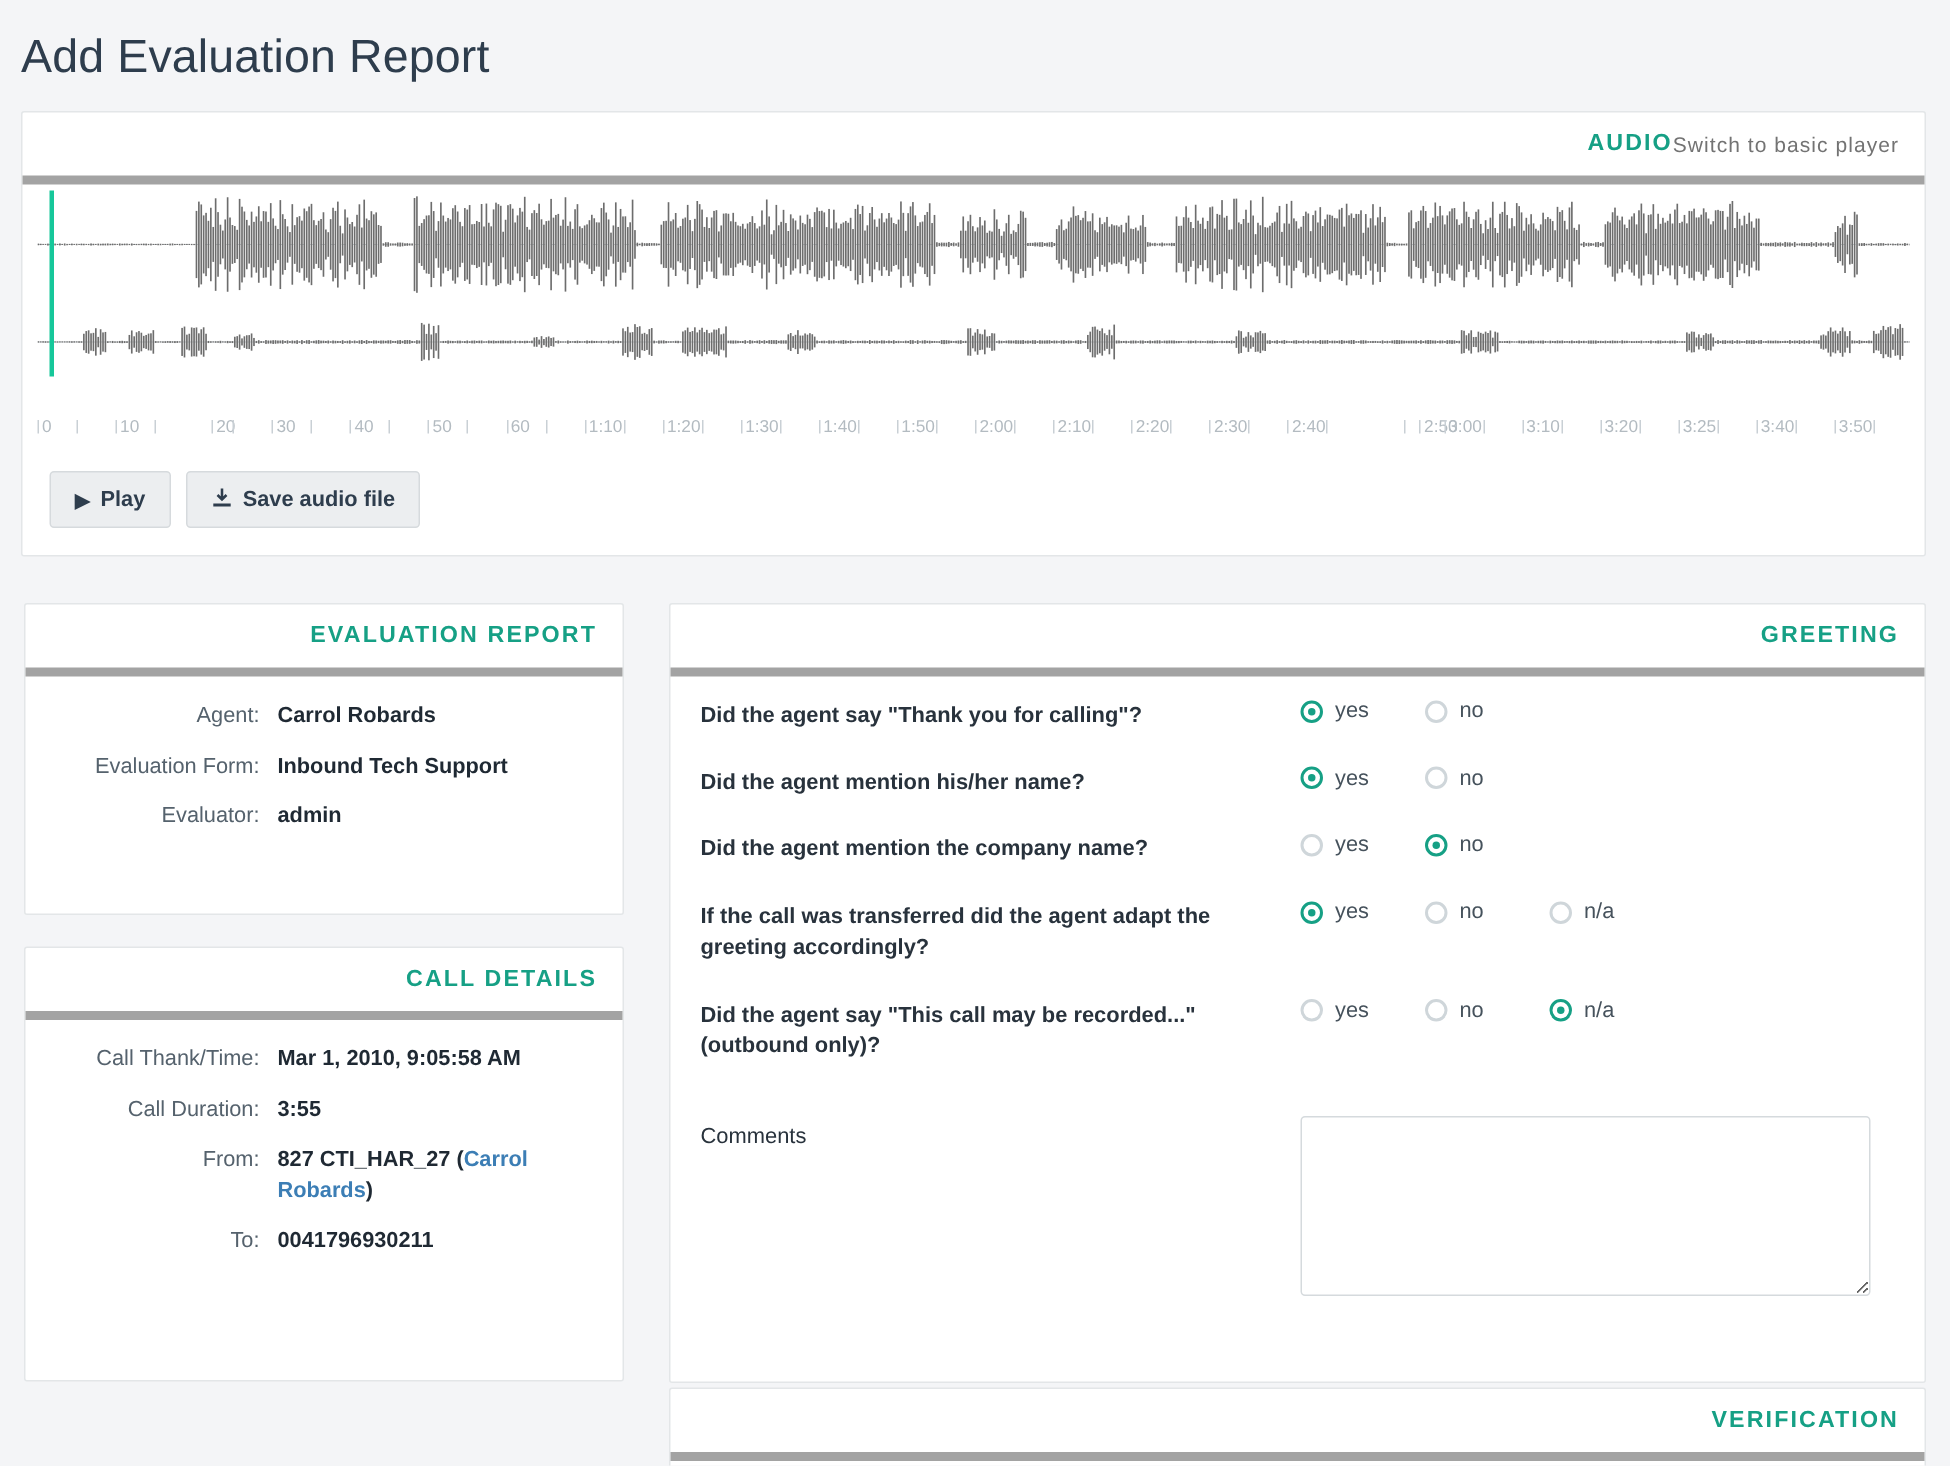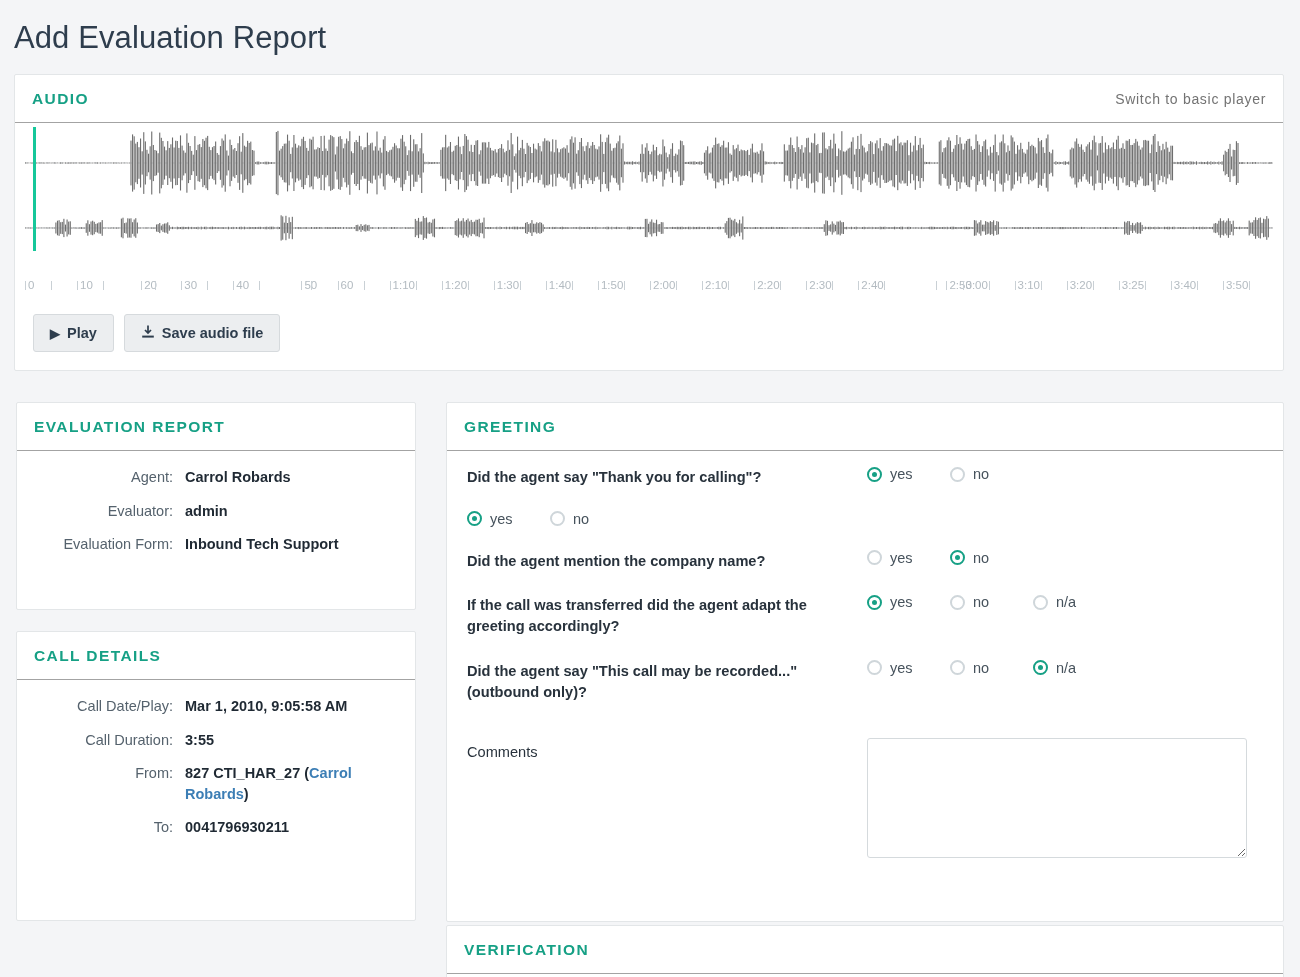--- a/index.html
+++ b/index.html
@@ -25,23 +25,23 @@
   
   .panel {
     background: #ffffff;
     border: 1px solid #e3e6e8;
     border-radius: 2px;
   }
   .panel-head {
     height: 48px;
     display: flex;
     align-items: center;
-    justify-content: space-between;
+    justify-content: flex-end;
     padding: 0 17px;
-    border-bottom: 1px solid #a3a3a3;
+    border-bottom: 6px solid #a3a3a3;
   }
   .panel-title {
     color: #16a085;
     font-weight: bold;
     font-size: 15.5px;
     letter-spacing: 1.4px;
   }
   .panel-head-link {
     color: #737373;
     font-size: 14px;
@@ -1830,21 +1830,21 @@
         <span class="tick" style="left: 0px;"><span class="bar"></span><span>0</span></span>
         <span class="tick minor" style="left: 26.0417px;"><span class="bar"></span></span>
         <span class="tick" style="left: 52.0833px;"><span class="bar"></span><span>10</span></span>
         <span class="tick minor" style="left: 78.125px;"><span class="bar"></span></span>
         <span class="tick" style="left: 104.167px; padding-left: 12px;"><span class="bar"></span><span>20</span></span>
         <span class="tick minor" style="left: 130.208px;"><span class="bar"></span></span>
         <span class="tick" style="left: 156.25px;"><span class="bar"></span><span>30</span></span>
         <span class="tick minor" style="left: 182.292px;"><span class="bar"></span></span>
         <span class="tick" style="left: 208.333px;"><span class="bar"></span><span>40</span></span>
         <span class="tick minor" style="left: 234.375px;"><span class="bar"></span></span>
-        <span class="tick" style="left: 260.417px; margin-left: 16px;"><span class="bar"></span><span>50</span></span>
+        <span class="tick" style="left: 260.417px;"><span class="bar"></span><span>50</span></span>
         <span class="tick minor" style="left: 286.458px;"><span class="bar"></span></span>
         <span class="tick" style="left: 312.5px;"><span class="bar"></span><span>60</span></span>
         <span class="tick minor" style="left: 338.542px;"><span class="bar"></span></span>
         <span class="tick" style="left: 364.583px;"><span class="bar"></span><span>1:10</span></span>
         <span class="tick minor" style="left: 390.625px;"><span class="bar"></span></span>
         <span class="tick" style="left: 416.667px;"><span class="bar"></span><span>1:20</span></span>
         <span class="tick minor" style="left: 442.708px;"><span class="bar"></span></span>
         <span class="tick" style="left: 468.75px;"><span class="bar"></span><span>1:30</span></span>
         <span class="tick minor" style="left: 494.792px;"><span class="bar"></span></span>
         <span class="tick" style="left: 520.833px;"><span class="bar"></span><span>1:40</span></span>
@@ -1897,37 +1897,37 @@
   <div class="panel eval-panel">
     <div class="panel-head">
       <span class="panel-title">EVALUATION REPORT</span>
     </div>
     <div class="panel-body">
       <div class="kv">
         <div class="k">Agent:</div>
         <div class="v lnk">Carrol Robards</div>
       </div>
       <div class="kv">
+        <div class="k">Evaluation Form:</div>
+        <div class="v plain">Inbound Tech Support</div>
+      </div>
+      <div class="kv">
         <div class="k">Evaluator:</div>
         <div class="v lnk">admin</div>
-      </div>
-      <div class="kv">
-        <div class="k">Evaluation Form:</div>
-        <div class="v plain">Inbound Tech Support</div>
       </div>
     </div>
   </div>
 
   <div class="panel call-panel">
     <div class="panel-head">
       <span class="panel-title">CALL DETAILS</span>
     </div>
     <div class="panel-body">
       <div class="kv">
-        <div class="k">Call Date/Play:</div>
+        <div class="k">Call Thank/Time:</div>
         <div class="v">Mar 1, 2010, 9:05:58 AM</div>
       </div>
       <div class="kv">
         <div class="k">Call Duration:</div>
         <div class="v">3:55</div>
       </div>
       <div class="kv">
         <div class="k">From:</div>
         <div class="v"><span>827 CTI_HAR_27 (</span><span class="lnk">Carrol Robards</span><span>)</span></div>
       </div>
@@ -1950,20 +1950,21 @@
               <span class="radio on"></span>
               <span class="opt-label">yes</span>
             </label>
             <label class="opt">
               <span class="radio"></span>
               <span class="opt-label">no</span>
             </label>
           </div>
         </div>
         <div class="q-row">
+          <div class="q-text">Did the agent mention his/her name?</div>
           <div class="opts">
             <label class="opt">
               <span class="radio on"></span>
               <span class="opt-label">yes</span>
             </label>
             <label class="opt">
               <span class="radio"></span>
               <span class="opt-label">no</span>
             </label>
           </div>

